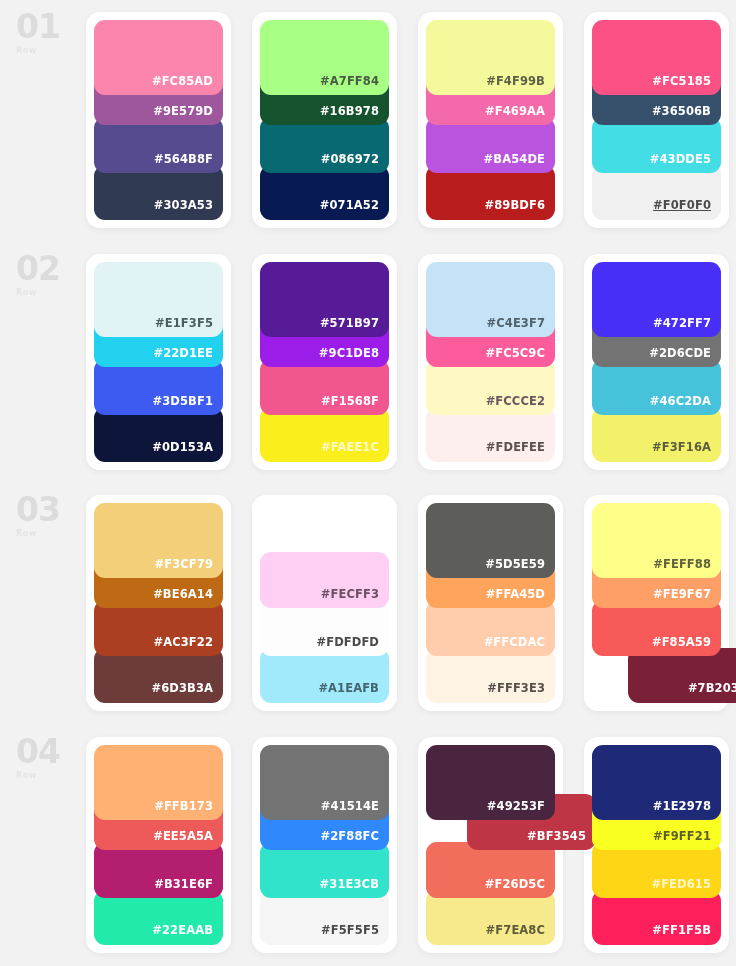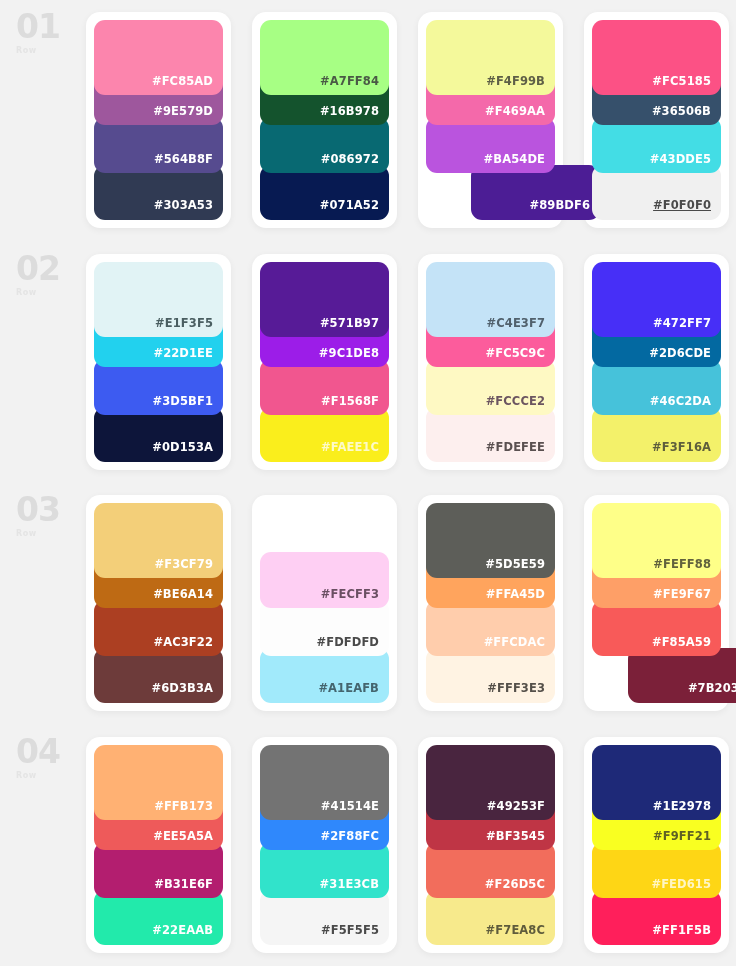--- a/index.html
+++ b/index.html
@@ -154,21 +154,21 @@
           <div class="swatch-stack">
             <div class="swatch s0" style="background: rgb(244, 249, 155); color: rgb(94, 95, 70);">
               <span>#F4F99B</span>
             </div>
             <div class="swatch s1" style="background: rgb(244, 105, 170); color: rgb(255, 255, 255);">
               <span>#F469AA</span>
             </div>
             <div class="swatch s2" style="background: rgb(186, 84, 222); color: rgb(255, 255, 255);">
               <span>#BA54DE</span>
             </div>
-            <div class="swatch s3" style="background: #4c1d95; color: rgb(255, 255, 255); margin-left: 45px;">
+            <div class="swatch s3" style="background: #b91c1c; color: rgb(255, 255, 255);">
               <span>#89BDF6</span>
             </div>
           </div>
         </div>
         <div class="palette-card">
           <div class="swatch-stack">
             <div class="swatch s0" style="background: rgb(252, 81, 133); color: rgb(255, 255, 255);">
               <span>#FC5185</span>
             </div>
             <div class="swatch s1" style="background: rgb(54, 80, 107); color: rgb(255, 255, 255);">
@@ -236,21 +236,21 @@
             <div class="swatch s3" style="background: rgb(253, 239, 238); color: rgb(90, 80, 80);">
               <span>#FDEFEE</span>
             </div>
           </div>
         </div>
         <div class="palette-card">
           <div class="swatch-stack">
             <div class="swatch s0" style="background: rgb(71, 47, 247); color: rgb(255, 255, 255);">
               <span>#472FF7</span>
             </div>
-            <div class="swatch s1" style="background: #0369a1; color: rgb(255, 255, 255);">
+            <div class="swatch s1" style="background: #737373; color: rgb(255, 255, 255);">
               <span>#2D6CDE</span>
             </div>
             <div class="swatch s2" style="background: rgb(70, 194, 218); color: rgb(255, 255, 255);">
               <span>#46C2DA</span>
             </div>
             <div class="swatch s3" style="background: rgb(243, 241, 106); color: rgb(94, 94, 60);">
               <span>#F3F16A</span>
             </div>
           </div>
         </div>
@@ -361,21 +361,21 @@
             <div class="swatch s3" style="background: rgb(245, 245, 245); color: rgb(74, 74, 74);">
               <span>#F5F5F5</span>
             </div>
           </div>
         </div>
         <div class="palette-card">
           <div class="swatch-stack">
             <div class="swatch s0" style="background: rgb(73, 37, 63); color: rgb(255, 255, 255);">
               <span>#49253F</span>
             </div>
-            <div class="swatch s1" style="background: rgb(191, 53, 69); color: rgb(255, 255, 255);">
+            <div class="swatch s1" style="background: rgb(191, 53, 69); color: rgb(255, 255, 255); margin-left: 41px;">
               <span>#BF3545</span>
             </div>
             <div class="swatch s2" style="background: rgb(242, 109, 92); color: rgb(255, 255, 255);">
               <span>#F26D5C</span>
             </div>
             <div class="swatch s3" style="background: rgb(247, 234, 140); color: rgb(95, 92, 60);">
               <span>#F7EA8C</span>
             </div>
           </div>
         </div>

